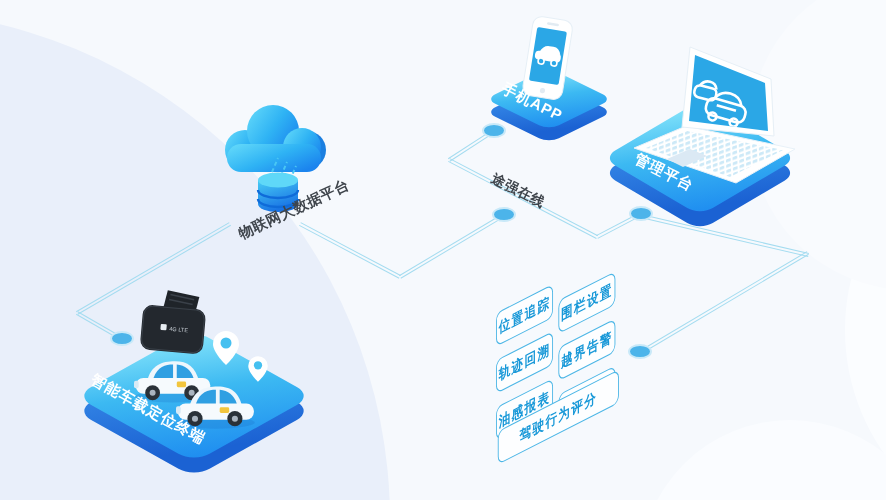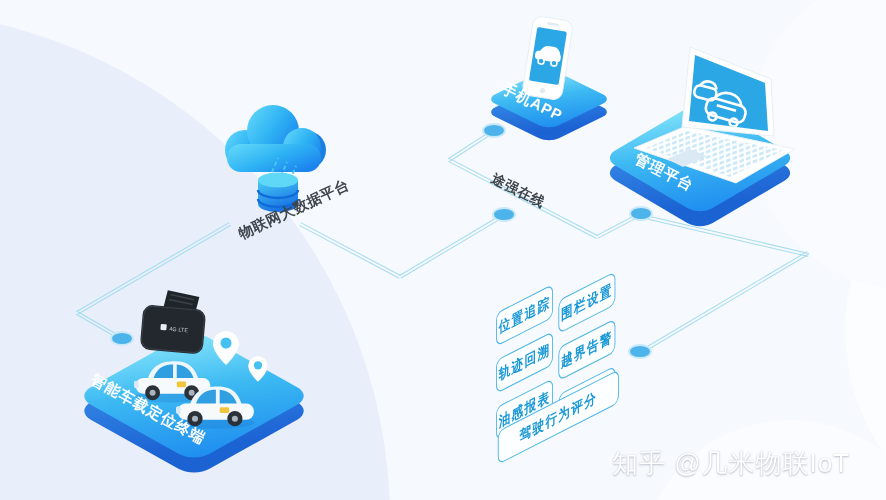--- a/index.html
+++ b/index.html
@@ -204,15 +204,14 @@
   <div class="tags">
     <div class="tag" style="left:0px;top:0px;">位置追踪</div>
     <div class="tag" style="left:0px;top:42px;">轨迹回溯</div>
     <div class="tag" style="left:0px;top:84px;">油感报表</div>
     <div class="tag" style="left:70px;top:17px;">围栏设置</div>
     <div class="tag" style="left:70px;top:59px;">越界告警</div>
     <div class="tag" style="left:70px;top:101px;">多车管理</div>
     <div class="tag wide" style="left:2px;top:106px;">驾驶行为评分</div>
   </div>
 
-  <div class="watermark">知乎 @几米物联IoT</div>
 
 </div>
 
 </body></html>

